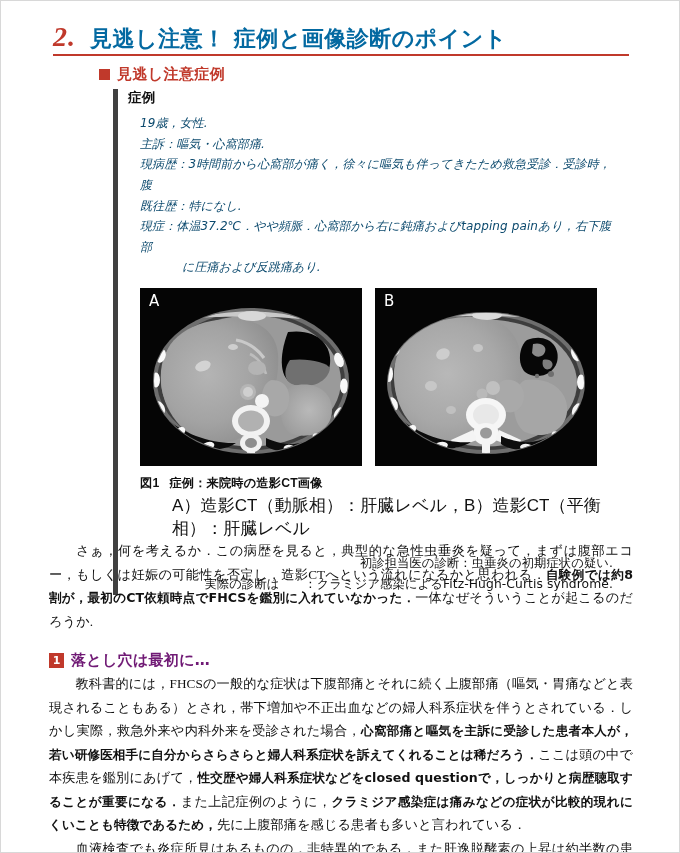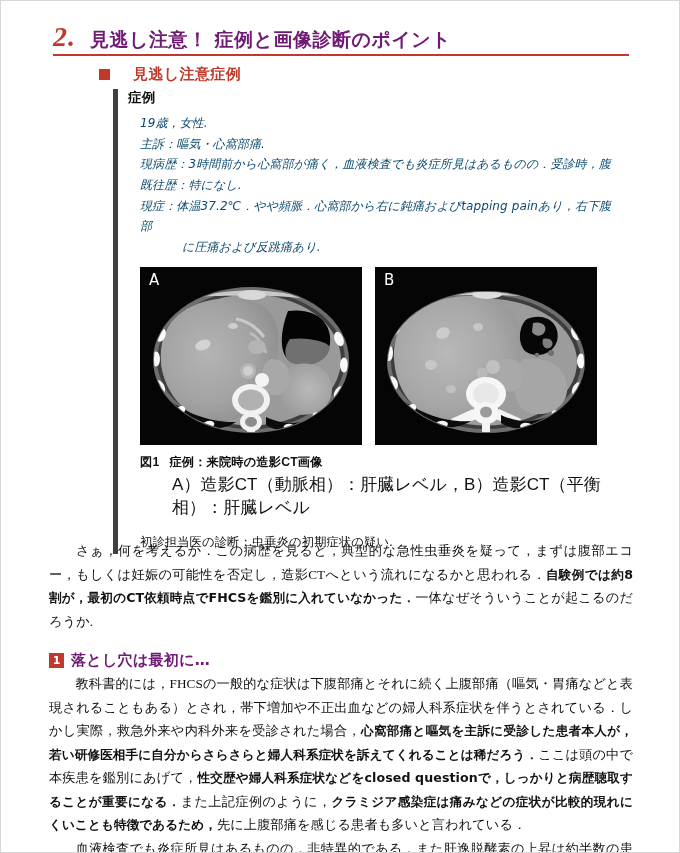--- a/index.html
+++ b/index.html
@@ -38,22 +38,22 @@
     font-weight: bold;
     font-size: 28px;
     color: #c0392b;
     letter-spacing: 1px;
     line-height: 1;
     margin-right: 14px;
   }
   .chapter-title {
     font-family: "DejaVu Sans", "Liberation Sans", sans-serif;
     font-weight: bold;
-    font-size: 19px;
-    color: #701a75;
+    font-size: 22px;
+    color: #0369a1;
     letter-spacing: 0.5px;
     line-height: 1;
   }
 
   
   .sec-head {
     position: absolute;
     left: 98px;
     top: 64px;
     display: flex;
@@ -65,21 +65,20 @@
     background: #c0392b;
     margin-right: 7px;
     flex: none;
   }
   .sec-head-label {
     font-family: Liberation Mono, monospace;
     font-weight: bold;
     font-size: 15px;
     color: #c0392b;
     letter-spacing: 0.4px;
-    margin-left: 16px;
   }
 
   
   .case-box {
     position: absolute;
     left: 112px;
     top: 88px;
     width: 500px;
     border-left: 5px solid #404040;
     padding-left: 10px;
@@ -153,21 +152,21 @@
 
   .dx-block {
     margin-top: 13px;
     padding-left: 12px;
     font-family: "DejaVu Sans", "Liberation Sans", sans-serif;
     font-size: 12.3px;
     line-height: 1.72;
     color: #111;
     letter-spacing: 0.1px;
   }
-  .dx-line { white-space: pre; }
+  .dx-line { white-space: pre; text-align: right; }
 
   
   .body-wrap {
     position: absolute;
     left: 48px;
     top: 538px;
     width: 584px;
   }
   p.body {
     margin: 0 0 0 0;
@@ -229,21 +228,21 @@
     <span class="sec-square"></span>
     <span class="sec-head-label">見逃し注意症例</span>
   </div>
 
   <div class="case-box">
     <div class="case-title">症例</div>
 
     <div class="case-lines" id="case-lines">
         <div class="case-line">19歳，女性.</div>
         <div class="case-line">主訴：嘔気・心窩部痛.</div>
-        <div class="case-line">現病歴：3時間前から心窩部が痛く，血液検査でも炎症所見はあるものの．受診時，腹</div>
+        <div class="case-line">現病歴：3時間前から心窩部が痛く，徐々に嘔気も伴ってきたため救急受診．受診時，腹</div>
         <div class="case-line">既往歴：特になし.</div>
         <div class="case-line">現症：体温37.2℃．やや頻脈．心窩部から右に鈍痛およびtapping painあり，右下腹部</div>
         <div class="case-line indent2">に圧痛および反跳痛あり.</div>
       </div>
 
     <div class="ct-row">
 
       <div class="ct-fig">
         <span class="ct-letter">A</span>
         <svg class="ct-svg" viewBox="0 0 222 178">
@@ -393,20 +392,21 @@
 
     <div class="fig-cap">
       <div class="fig-cap-main">
         <span class="fignum">図1</span><span>症例：来院時の造影CT画像</span>
       </div>
       <div class="fig-cap-sub">A）造影CT（動脈相）：肝臓レベル，B）造影CT（平衡相）：肝臓レベル</div>
     </div>
 
     <div class="dx-block">
       <div class="dx-line">初診担当医の診断：虫垂炎の初期症状の疑い.</div>
+      <div class="dx-line">実際の診断は　　：クラミジア感染によるFitz-Hugh-Curtis syndrome.</div>
     </div>
   </div>
 
   <div class="body-wrap">
 
     <p class="body"><span>　さぁ，何を考えるか．この病歴を見ると，典型的な急性虫垂炎を疑って，まずは腹部エコー，もしくは妊娠の可能性を否定し，造影CTへという流れになるかと思われる．</span><b>自験例では約8割が，最初のCT依頼時点でFHCSを鑑別に入れていなかった．</b><span>一体なぜそういうことが起こるのだろうか.</span></p>
 
     <div class="numsec">
       <span class="numsec-box">1</span>
       <span class="numsec-label">落とし穴は最初に…</span>

